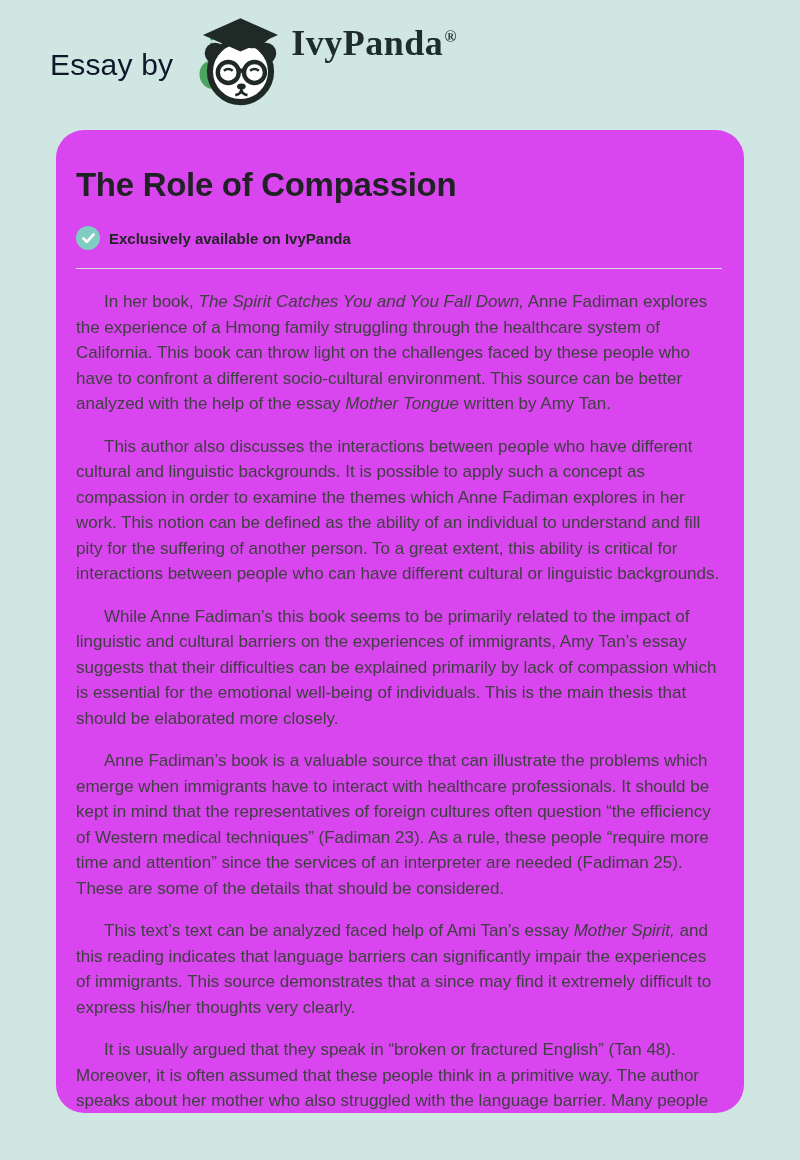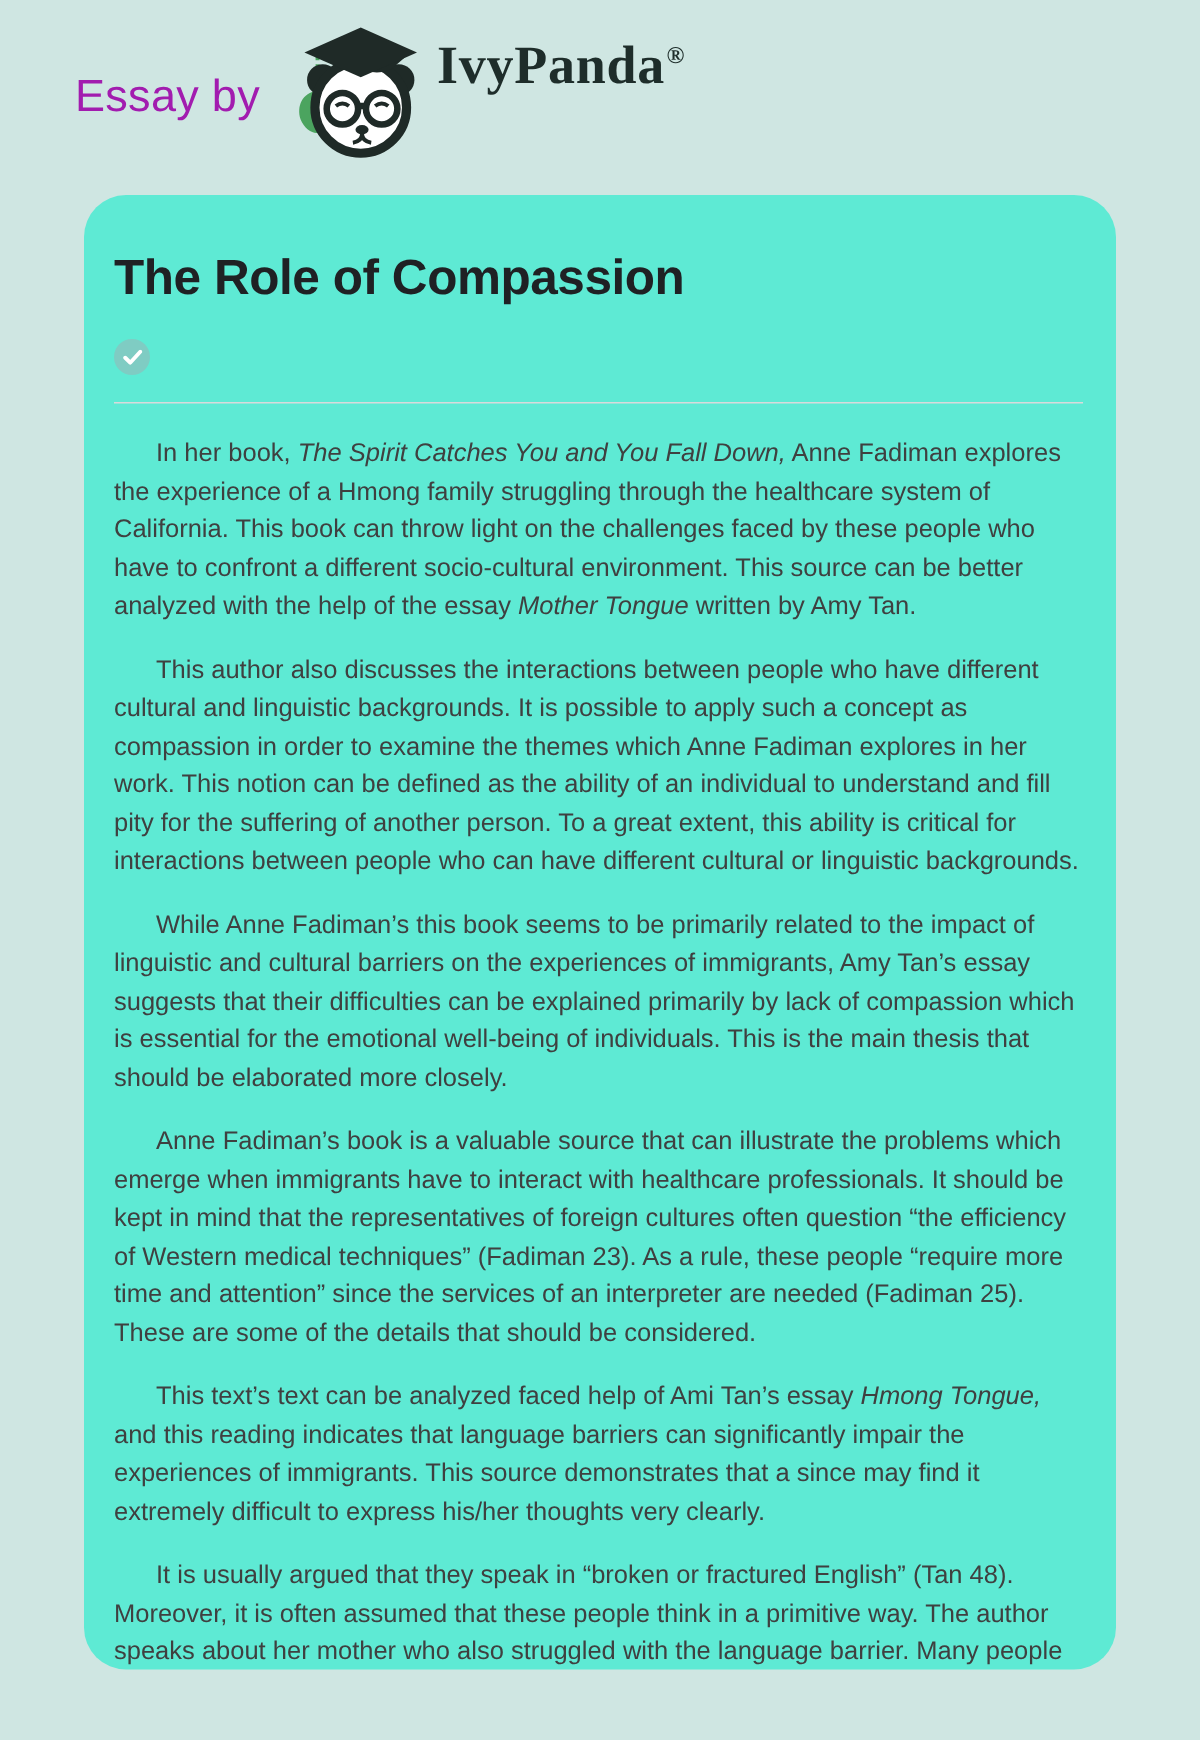--- a/index.html
+++ b/index.html
@@ -12,21 +12,21 @@
     overflow: hidden;
   }
   .header {
     height: 130px;
     display: flex;
     align-items: center;
     padding-left: 50px;
   }
   .essay-by {
     font-size: 30px;
-    color: #a21caf;
+    color: #0f172a;
     letter-spacing: 0.2px;
   }
   .logo {
     display: flex;
     align-items: flex-start;
     margin-left: 16px;
   }
   .logo-mark { width: 96px; height: 92px; margin-right: 6px; margin-top: -6px; }
   .brand {
     font-family: "Liberation Serif", serif;
@@ -38,21 +38,21 @@
   .brand sup {
     font-size: 16px;
     font-weight: bold;
     vertical-align: super;
     margin-left: 1px;
   }
   .card {
     width: 688px;
     height: 983px;
     margin: 0 auto;
-    background: #5eead4;
+    background: #d946ef;
     border-radius: 28px;
     padding: 36px 22px 30px 20px;
     overflow: hidden;
   }
   .card-title {
     margin: 0 0 22px 0;
     font-size: 33px;
     font-weight: bold;
     color: #1f2124;
     letter-spacing: -0.3px;
@@ -128,23 +128,24 @@
 </div>
 
 <div class="card">
   <h1 class="card-title">The Role of Compassion</h1>
   <div class="badge">
     <span class="badge-circle">
       <svg width="13" height="11" viewBox="0 0 13 11">
           <path d="M1.5 5.5 L4.8 8.8 L11.5 1.5" stroke="#ffffff" stroke-width="2.6" fill="none" stroke-linecap="round" stroke-linejoin="round"></path>
         </svg>
     </span>
+    <span class="badge-label">Exclusively available on IvyPanda</span>
   </div>
   <hr class="divider">
   <div class="essay-body">
       <p><span>In her book, </span><em>The Spirit Catches You and You Fall Down,</em><span> Anne Fadiman explores the experience of a Hmong family struggling through the healthcare system of California. This book can throw light on the challenges faced by these people who have to confront a different socio-cultural environment. This source can be better analyzed with the help of the essay </span><em>Mother Tongue</em><span> written by Amy Tan.</span></p>
       <p><span>This author also discusses the interactions between people who have different cultural and linguistic backgrounds. It is possible to apply such a concept as compassion in order to examine the themes which Anne Fadiman explores in her work. This notion can be defined as the ability of an individual to understand and fill pity for the suffering of another person. To a great extent, this ability is critical for interactions between people who can have different cultural or linguistic backgrounds.</span></p>
       <p><span>While Anne Fadiman’s this book seems to be primarily related to the impact of linguistic and cultural barriers on the experiences of immigrants, Amy Tan’s essay suggests that their difficulties can be explained primarily by lack of compassion which is essential for the emotional well-being of individuals. This is the main thesis that should be elaborated more closely.</span></p>
       <p><span>Anne Fadiman’s book is a valuable source that can illustrate the problems which emerge when immigrants have to interact with healthcare professionals. It should be kept in mind that the representatives of foreign cultures often question “the efficiency of Western medical techniques” (Fadiman 23). As a rule, these people “require more time and attention” since the services of an interpreter are needed (Fadiman 25). These are some of the details that should be considered.</span></p>
-      <p><span>This text’s text can be analyzed faced help of Ami Tan’s essay </span><em>Hmong Tongue,</em><span> and this reading indicates that language barriers can significantly impair the experiences of immigrants. This source demonstrates that a since may find it extremely difficult to express his/her thoughts very clearly.</span></p>
+      <p><span>This text’s text can be analyzed faced help of Ami Tan’s essay </span><em>Mother Spirit,</em><span> and this reading indicates that language barriers can significantly impair the experiences of immigrants. This source demonstrates that a since may find it extremely difficult to express his/her thoughts very clearly.</span></p>
       <p><span>It is usually argued that they speak in “broken or fractured English” (Tan 48). Moreover, it is often assumed that these people think in a primitive way. The author speaks about her mother who also struggled with the language barrier. Many people</span></p>
     </div>
 </div>
 
 </body></html>

